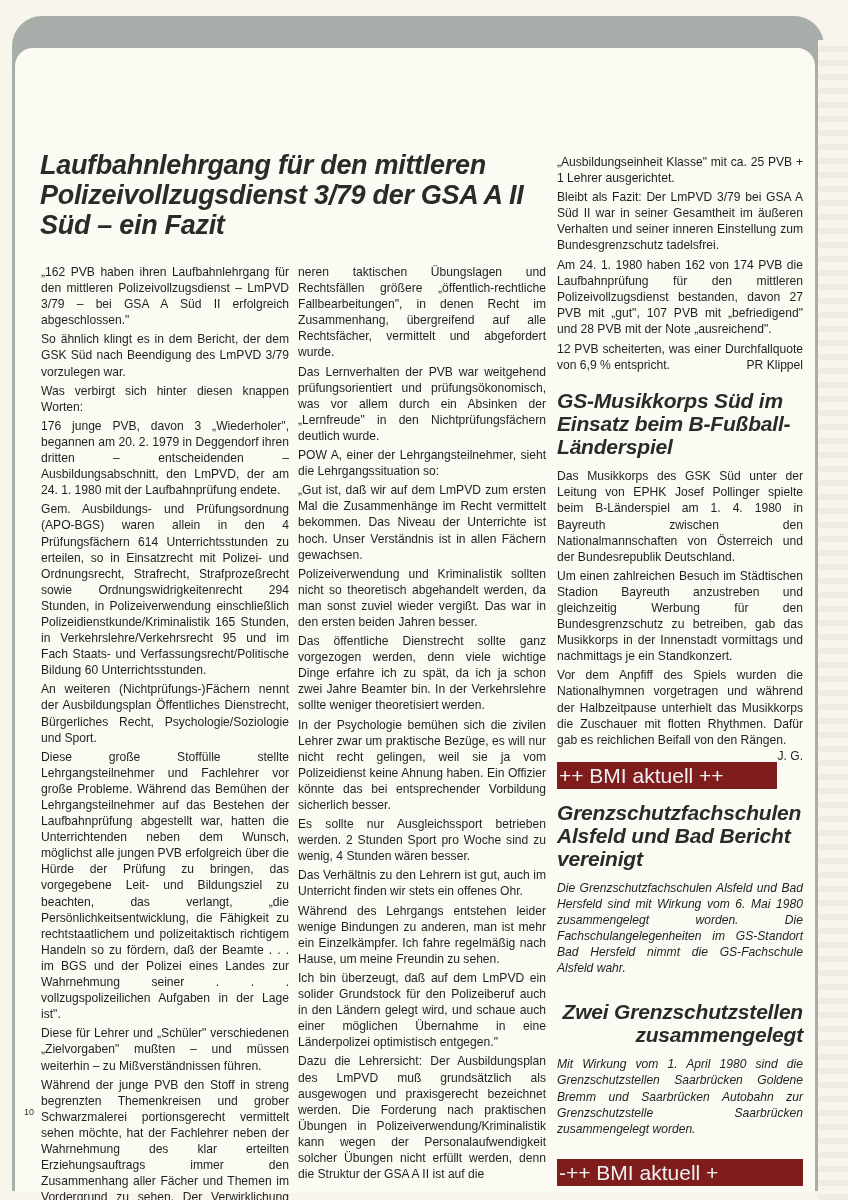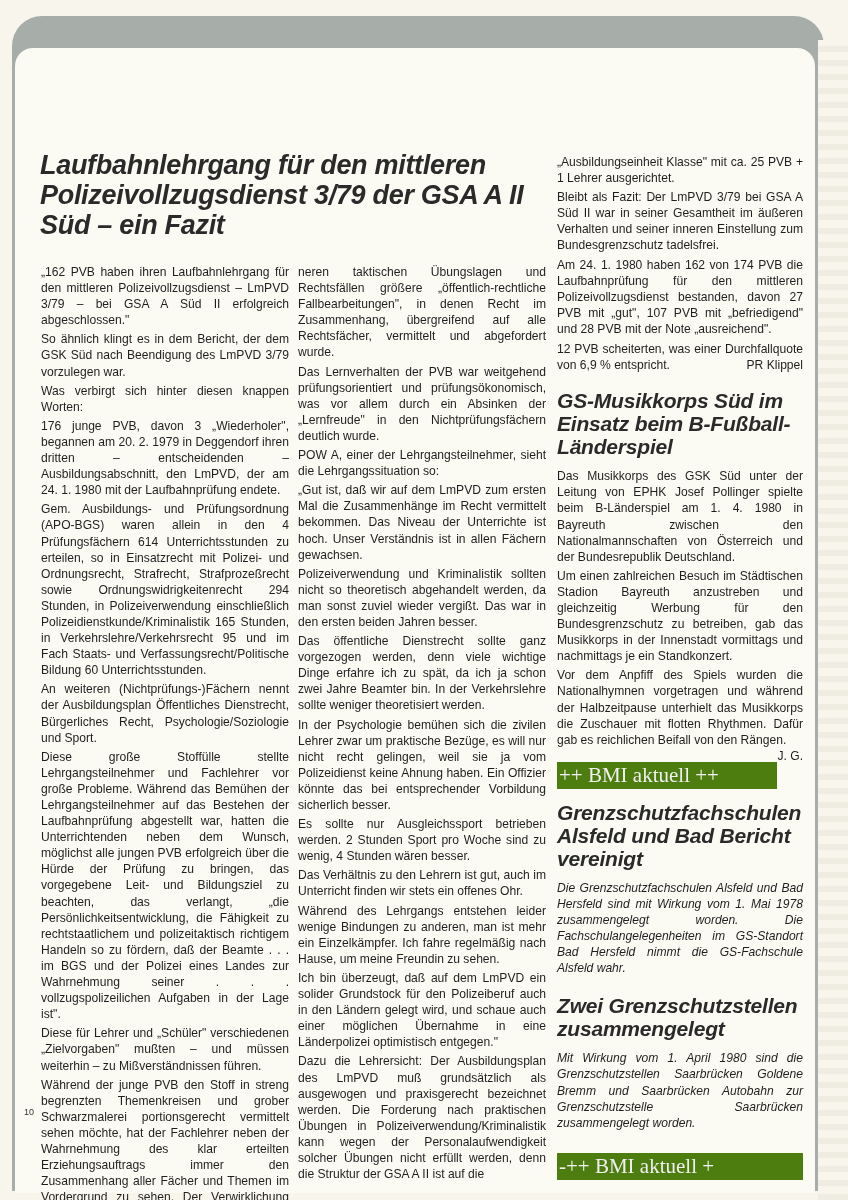--- a/index.html
+++ b/index.html
@@ -39,22 +39,22 @@
   #col1 { left: 41px; }
   #col2 { left: 298px; }
   #col3 { left: 557px; top: 154px; width: 246px; }
   .subhead {
     font-weight: bold; font-style: italic;
     font-size: 21px; line-height: 23px; color: #2a2a2a;
     margin: 16px 0 10px 0; text-align: left; letter-spacing: -0.2px;
   }
   .italic-p { font-style: italic; }
   .bmi {
-    background: #4d7c0f; color: #f0f0f0;
-    font-family: Liberation Serif, serif;
+    background: #7f1d1d; color: #f0f0f0;
+    font-family: Liberation Sans, sans-serif;
     font-size: 21px; line-height: 27px; height: 27px;
     white-space: pre; overflow: hidden;
     margin: 14px 0 12px 0; padding-left: 2px;
   }
   .pagenum {
     position: absolute; left: 24px; top: 1107px;
     font-size: 9px; color: #333;
   }
 </style>
 </head>
@@ -106,21 +106,21 @@
   <p>Das Musikkorps des GSK Süd unter der Leitung von EPHK Josef Pollinger spielte beim B-Länderspiel am 1. 4. 1980 in Bayreuth zwischen den Nationalmannschaften von Österreich und der Bundesrepublik Deutschland.</p>
   <p>Um einen zahlreichen Besuch im Städtischen Stadion Bayreuth anzustreben und gleichzeitig Werbung für den Bundesgrenzschutz zu betreiben, gab das Musikkorps in der Innenstadt vormittags und nachmittags je ein Standkonzert.</p>
   <p>
     <span>Vor dem Anpfiff des Spiels wurden die Nationalhymnen vorgetragen und während der Halbzeitpause unterhielt das Musikkorps die Zuschauer mit flotten Rhythmen. Dafür gab es reichlichen Beifall von den Rängen.</span>
     <span style="float:right;">J. G.</span>
   </p>
 
   <div class="bmi">++ BMI aktuell ++</div>
 
   <h2 class="subhead" style="margin-top:4px;">Grenzschutzfachschulen Alsfeld und Bad Bericht vereinigt</h2>
-  <p class="italic-p">Die Grenzschutzfachschulen Alsfeld und Bad Hersfeld sind mit Wirkung vom 1. Mai 1978 zusammengelegt worden. Die Fachschulangelegenheiten im GS-Standort Bad Hersfeld nimmt die GS-Fachschule Alsfeld wahr.</p>
+  <p class="italic-p">Die Grenzschutzfachschulen Alsfeld und Bad Hersfeld sind mit Wirkung vom 6. Mai 1980 zusammengelegt worden. Die Fachschulangelegenheiten im GS-Standort Bad Hersfeld nimmt die GS-Fachschule Alsfeld wahr.</p>
 
-  <h2 class="subhead" style="margin-top:18px;">Zwei Grenzschutzstellen zusammengelegt</h2>
+  <h2 class="subhead" style="margin-top:24px;text-align:right;">Zwei Grenzschutzstellen zusammengelegt</h2>
   <p class="italic-p">Mit Wirkung vom 1. April 1980 sind die Grenzschutzstellen Saarbrücken Goldene Bremm und Saarbrücken Autobahn zur Grenzschutzstelle Saarbrücken zusammengelegt worden.</p>
 
   <div class="bmi" style="margin-top:22px;">-++ BMI aktuell +</div>
 </div>
 
 <div class="pagenum">10</div>
 
 </body></html>

